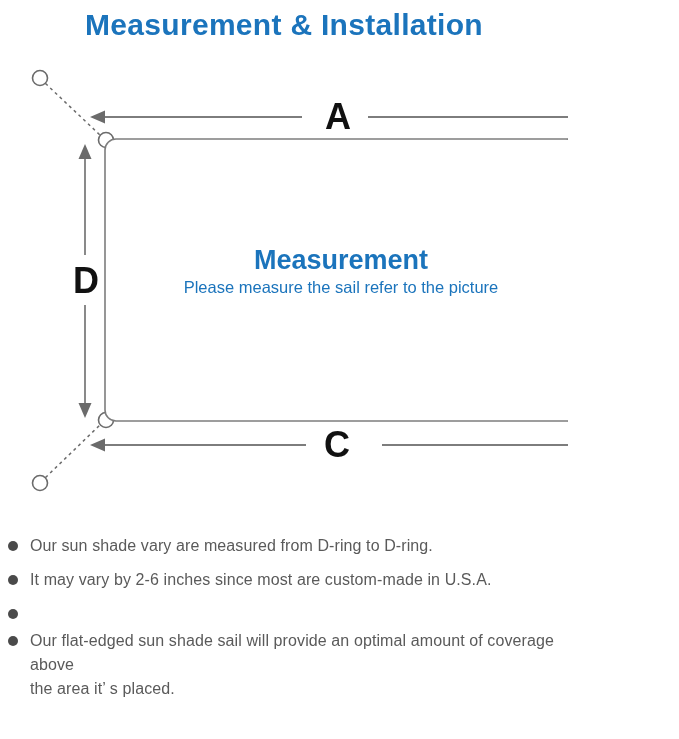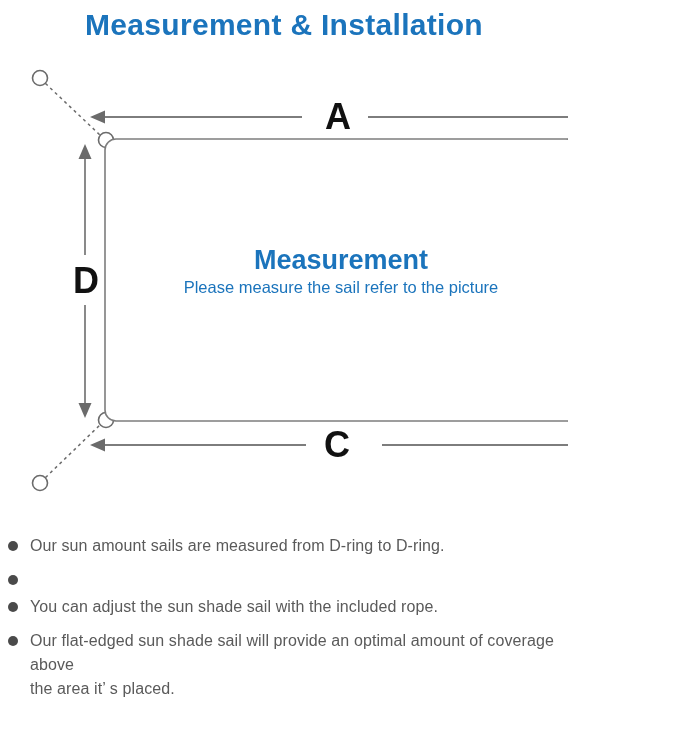--- a/index.html
+++ b/index.html
@@ -120,28 +120,28 @@
       <text x="593" y="233" text-anchor="middle" font-family="Liberation Sans, sans-serif" font-size="36" font-weight="bold" fill="#111111">B</text>
 
       <text x="341" y="209" text-anchor="middle" font-family="Liberation Sans, sans-serif" font-size="27" font-weight="bold" fill="#1b74bc">Measurement</text>
       <text x="341" y="233" text-anchor="middle" font-family="Liberation Sans, sans-serif" font-size="16.5" fill="#1b74bc">Please measure the sail refer to the picture</text>
     </svg>
   </div>
 
   <ul class="notes">
     <li class="note">
       <span class="bullet-dot"></span>
-      <span class="note-text">Our sun amount sails are measured from D-ring to D-ring.</span>
+      <span class="note-text">Our sun shade vary are measured from D-ring to D-ring.</span>
     </li>
     <li class="note">
       <span class="bullet-dot"></span>
+      <span class="note-text">It may vary by 2-6 inches since most are custom-made in U.S.A.</span>
     </li>
     <li class="note">
       <span class="bullet-dot"></span>
-      <span class="note-text">You can adjust the sun shade sail with the included rope.</span>
     </li>
     <li class="note">
       <span class="bullet-dot"></span>
       <span class="note-text">Our flat-edged sun shade sail will provide an optimal amount of coverage above
 the area it’ s placed.</span>
     </li>
   </ul>
 
 </div>
 

